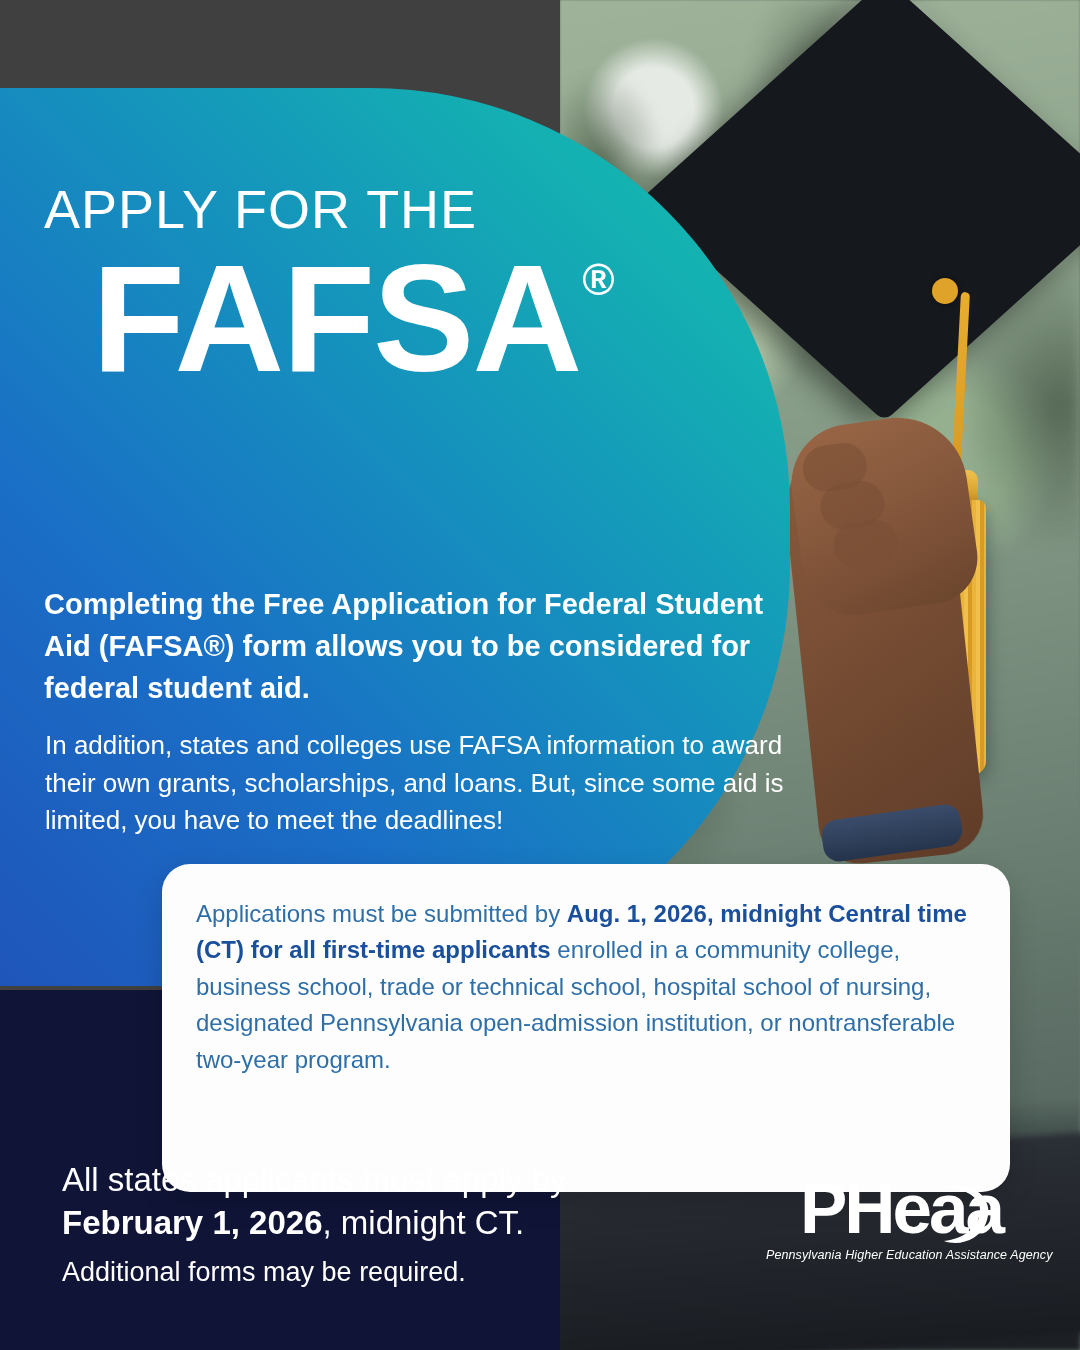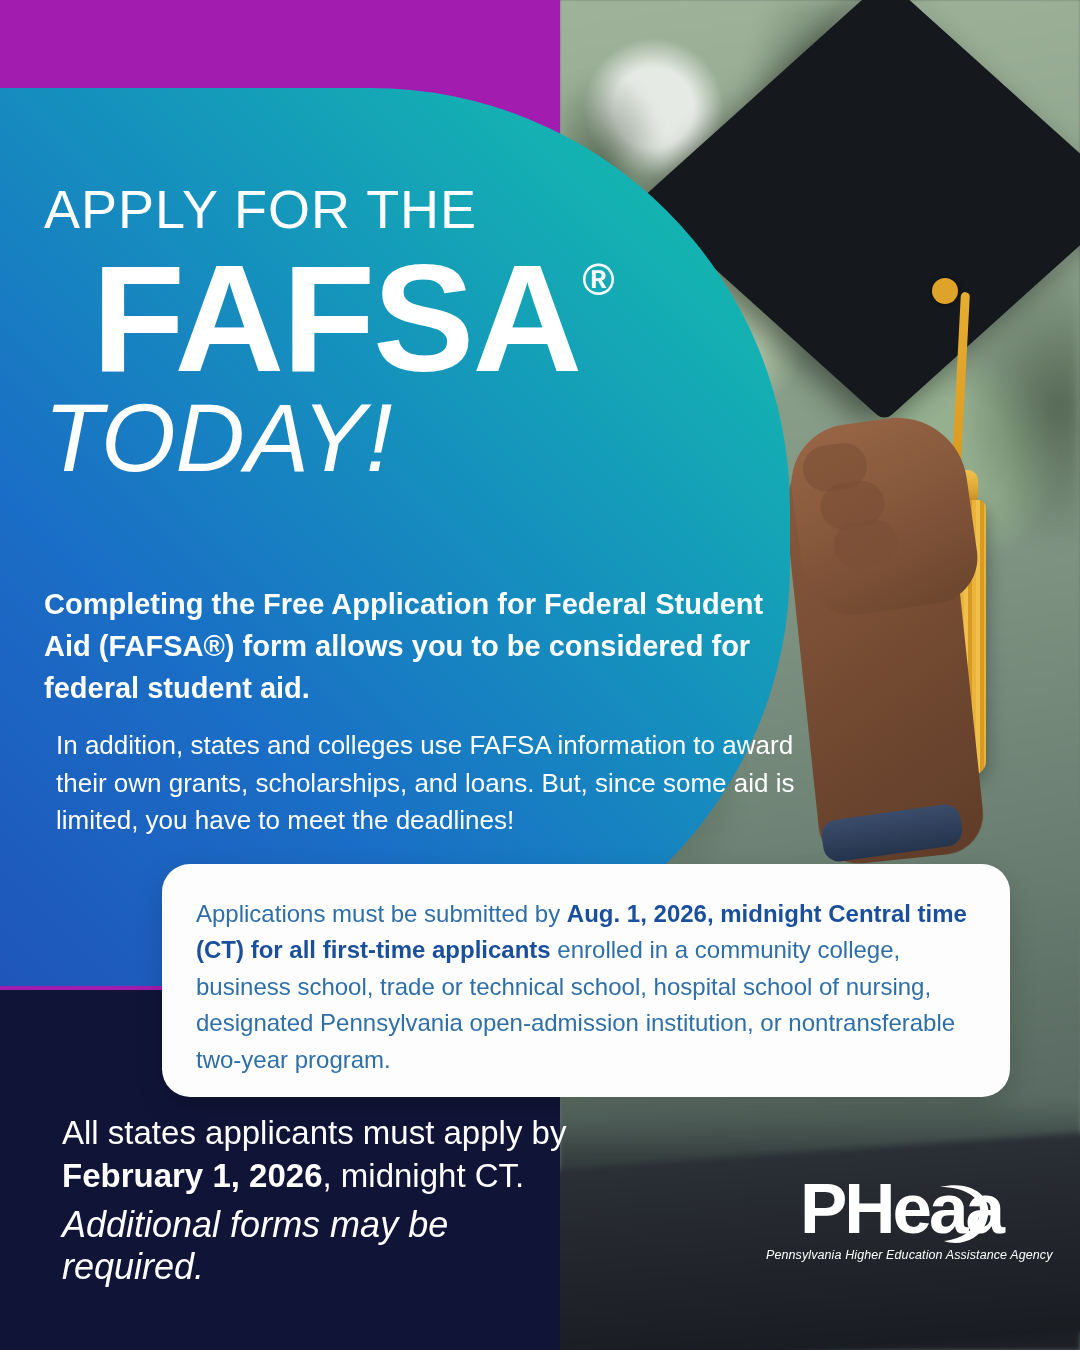--- a/index.html
+++ b/index.html
@@ -6,21 +6,21 @@
   html, body {
     width:1080px; height:1350px;
     font-family:"Liberation Sans", sans-serif;
     overflow:hidden;
     background:#101437;
   }
 
   #poster {
     position:relative;
     width:1080px; height:1350px;
-    background:#a21caf;
+    background:#404040;
     overflow:hidden;
   }
 
   
   .photo {
     position:absolute;
     left:560px; top:0;
     width:520px; height:1350px;
     overflow:hidden;
     background:#6f7a70;
@@ -211,33 +211,33 @@
     position:absolute;
     left:44px; top:583px;
     width:720px;
     color:#ffffff;
     font-size:29px;
     font-weight:700;
     line-height:1.45;
   }
   .body {
     position:absolute;
-    left:56px; top:727px;
+    left:45px; top:727px;
     width:770px;
     color:#ffffff;
     font-size:26px;
     font-weight:400;
     line-height:1.45;
   }
 
   
   .card {
     position:absolute;
     left:162px; top:864px;
-    width:848px; height:233px;
+    width:848px; height:328px;
     background:#fdfdfd;
     border-radius:28px;
     box-shadow:0 10px 28px rgba(0,0,0,0.16);
     padding:32px 34px;
   }
   .card p {
     color:#2f6fa8;
     font-size:24px;
     line-height:1.52;
   }
@@ -250,23 +250,22 @@
     width:520px;
     color:#ffffff;
   }
   .bottom .b1 {
     font-size:33px;
     line-height:1.3;
     font-weight:400;
   }
   .bottom .b1 b { font-weight:700; }
   .bottom .b2 {
-    margin-top:6px;
-    font-size:36px;
-    font-style:italic;
+    margin-top:12px;
+    font-size:27px;
     font-weight:400;
   }
 
   
   .logo {
     position:absolute;
     right:44px; bottom:88px;
     width:270px;
     text-align:center;
     color:#ffffff;
@@ -322,21 +321,20 @@
 
   <div class="blob"></div>
   <div class="navy-bottom"></div>
 
   <div class="headline-wrap">
     <div class="kicker">APPLY FOR THE</div>
     <div class="fafsa-line">
       <span class="fafsa">FAFSA</span>
       <span class="reg">®</span>
     </div>
-    <div class="today">TODAY!</div>
   </div>
 
   <div class="lead">Completing the Free Application for Federal Student Aid (FAFSA®) form allows you to be considered for federal student aid.</div>
   <div class="body">In addition, states and colleges use FAFSA information to award their own grants, scholarships, and loans. But, since some aid is limited, you have to meet the deadlines!</div>
 
   <div class="card">
     <p>
       <span>Applications must be submitted by </span><b>Aug. 1, 2026, midnight Central time (CT) for all first-time applicants</b><span> enrolled in a community college, business school, trade or technical school, hospital school of nursing, designated Pennsylvania open-admission institution, or nontransferable two-year program.</span>
     </p>
   </div>

